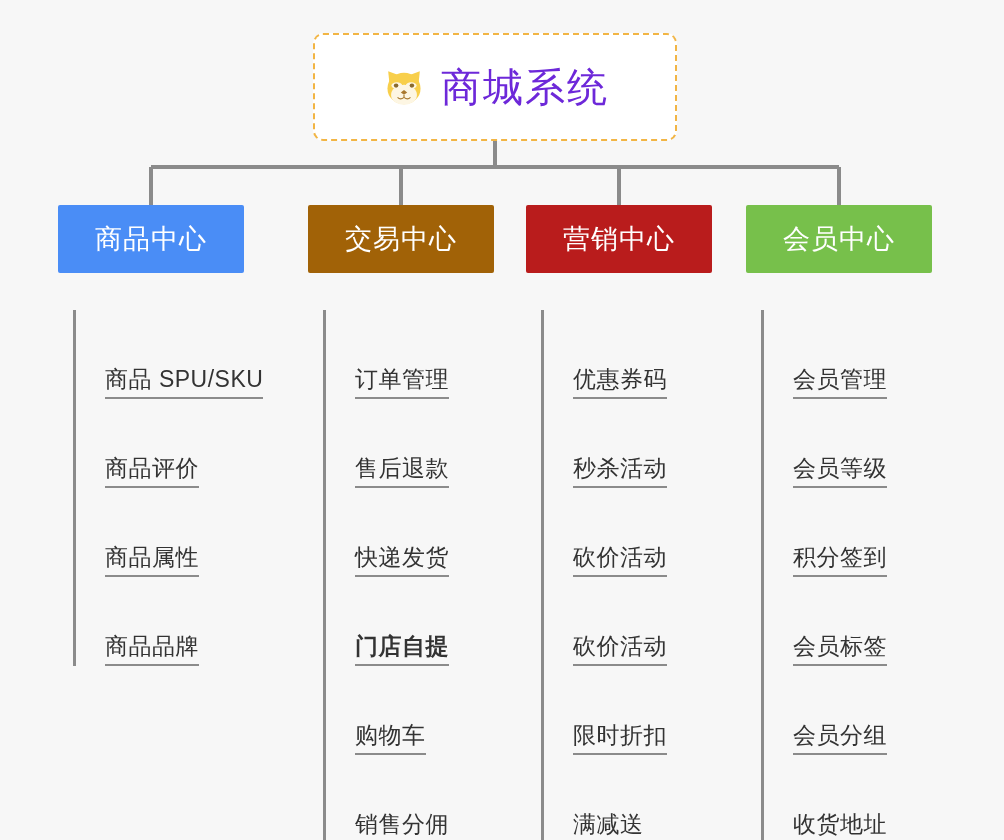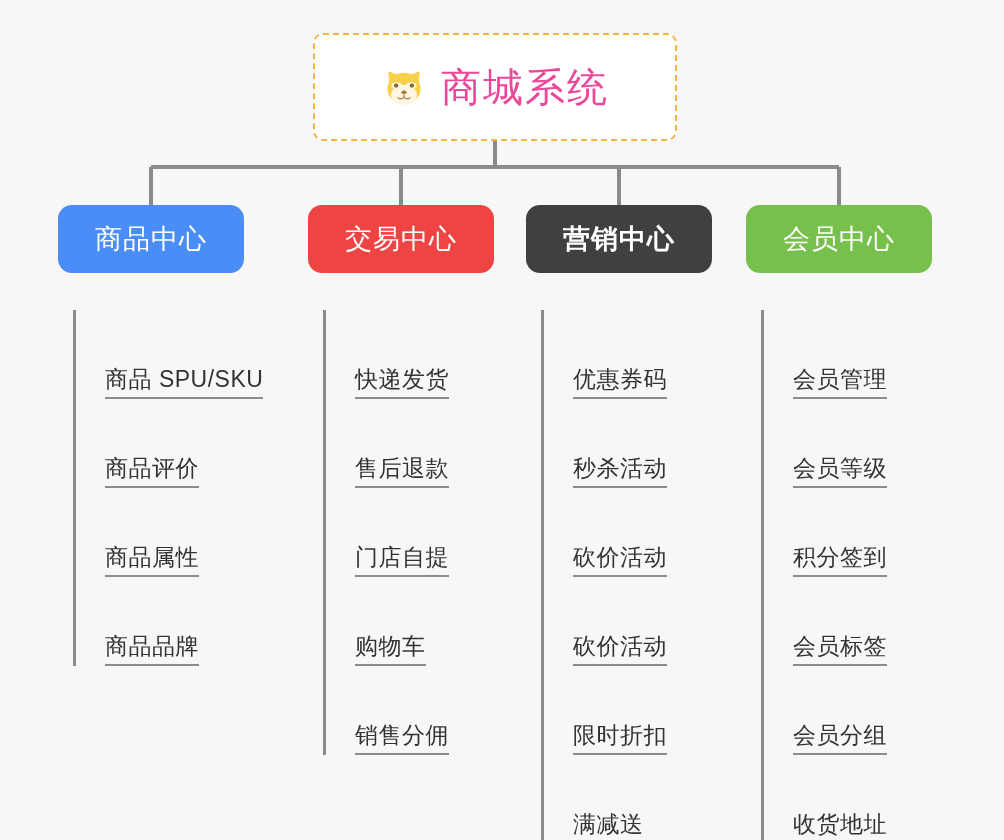--- a/index.html
+++ b/index.html
@@ -68,21 +68,21 @@
     top: 205px;
     width: 186px;
   }
   .col-0 { left: 58px; }
   .col-1 { left: 308px; }
   .col-2 { left: 526px; }
   .col-3 { left: 746px; }
 
   .cat-box {
     height: 68px;
-    border-radius: 14px;
+    border-radius: 2px;
     display: flex;
     align-items: center;
     justify-content: center;
     color: #ffffff;
     font-size: 27px;
     letter-spacing: 1px;
     white-space: nowrap;
     box-sizing: border-box;
   }
 
@@ -159,54 +159,59 @@
         </li>
       <li class="leaf-item">
           <span class="leaf-text-wrap" style="border-bottom-color: rgb(139, 139, 139);">
             <span class="leaf-text">商品品牌</span>
           </span>
         </li>
     </ul>
   </div>
 
   <div class="column col-1">
-    <div class="cat-box" style="background: #ef4444; text-align: center;">
+    <div class="cat-box" style="background: #a16207; text-align: center;">
       <span>交易中心</span>
     </div>
     <ul class="leaf-list" style="border-left-color: rgb(139, 139, 139);">
       <li class="leaf-item">
           <span class="leaf-text-wrap" style="border-bottom-color: rgb(139, 139, 139);">
+            <span class="leaf-text">订单管理</span>
+          </span>
+        </li>
+      <li class="leaf-item">
+          <span class="leaf-text-wrap" style="border-bottom-color: rgb(139, 139, 139);">
+            <span class="leaf-text">售后退款</span>
+          </span>
+        </li>
+      <li class="leaf-item">
+          <span class="leaf-text-wrap" style="border-bottom-color: rgb(139, 139, 139);">
             <span class="leaf-text">快递发货</span>
           </span>
         </li>
       <li class="leaf-item">
-          <span class="leaf-text-wrap" style="border-bottom-color: rgb(139, 139, 139);">
-            <span class="leaf-text">售后退款</span>
-          </span>
-        </li>
-      <li class="leaf-item">
-          <span class="leaf-text-wrap" style="border-bottom-color: rgb(139, 139, 139);">
+          <span class="leaf-text-wrap" style="border-bottom-color: rgb(139, 139, 139); font-weight: bold;">
             <span class="leaf-text">门店自提</span>
           </span>
         </li>
       <li class="leaf-item">
           <span class="leaf-text-wrap" style="border-bottom-color: rgb(139, 139, 139);">
             <span class="leaf-text">购物车</span>
           </span>
         </li>
       <li class="leaf-item">
           <span class="leaf-text-wrap" style="border-bottom-color: rgb(139, 139, 139);">
             <span class="leaf-text">销售分佣</span>
           </span>
         </li>
     </ul>
   </div>
 
   <div class="column col-2">
-    <div class="cat-box" style="background: #404040; font-weight: bold;">
+    <div class="cat-box" style="background: #b91c1c;">
       <span>营销中心</span>
     </div>
     <ul class="leaf-list" style="border-left-color: rgb(139, 139, 139);">
       <li class="leaf-item">
           <span class="leaf-text-wrap" style="border-bottom-color: rgb(139, 139, 139);">
             <span class="leaf-text">优惠券码</span>
           </span>
         </li>
       <li class="leaf-item">
           <span class="leaf-text-wrap" style="border-bottom-color: rgb(139, 139, 139);">
@@ -289,16 +294,16 @@
       <ellipse cx="42" cy="30" rx="7.5" ry="4.6" fill="#fdf6e3"></ellipse>
       <ellipse cx="21" cy="30" rx="3.2" ry="3.0" fill="#8a6a2e"></ellipse>
       <ellipse cx="43" cy="30" rx="3.2" ry="3.0" fill="#8a6a2e"></ellipse>
 
       <path d="M32 36 l4.5 3.6 -4.5 3.2 -4.5 -3.2 Z" fill="#a9792f"></path>
 
       <path d="M32 43 v3.5" stroke="#a9792f" stroke-width="1.6" fill="none"></path>
       <path d="M32 46.5 q-5 4 -9 0" stroke="#a9792f" stroke-width="1.6" fill="none"></path>
       <path d="M32 46.5 q5 4 9 0" stroke="#a9792f" stroke-width="1.6" fill="none"></path>
     </svg>
-    <span class="root-title" style="color: #ec4899;">商城系统</span>
+    <span class="root-title" style="color: #6d28d9;">商城系统</span>
   </div>
 
 </div>
 
 </body></html>

